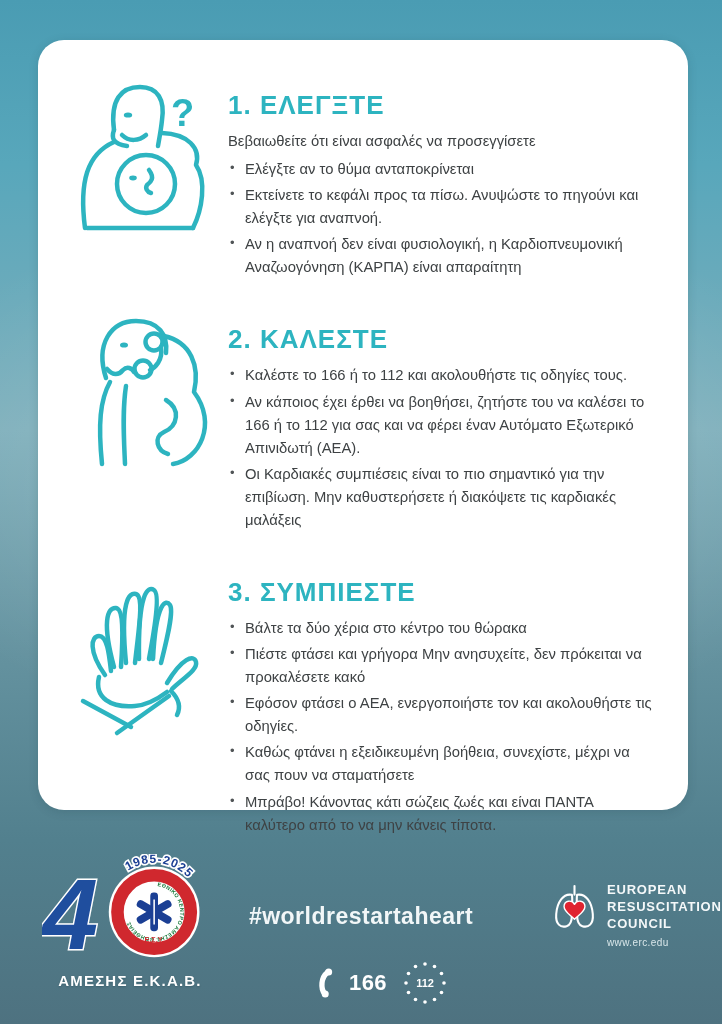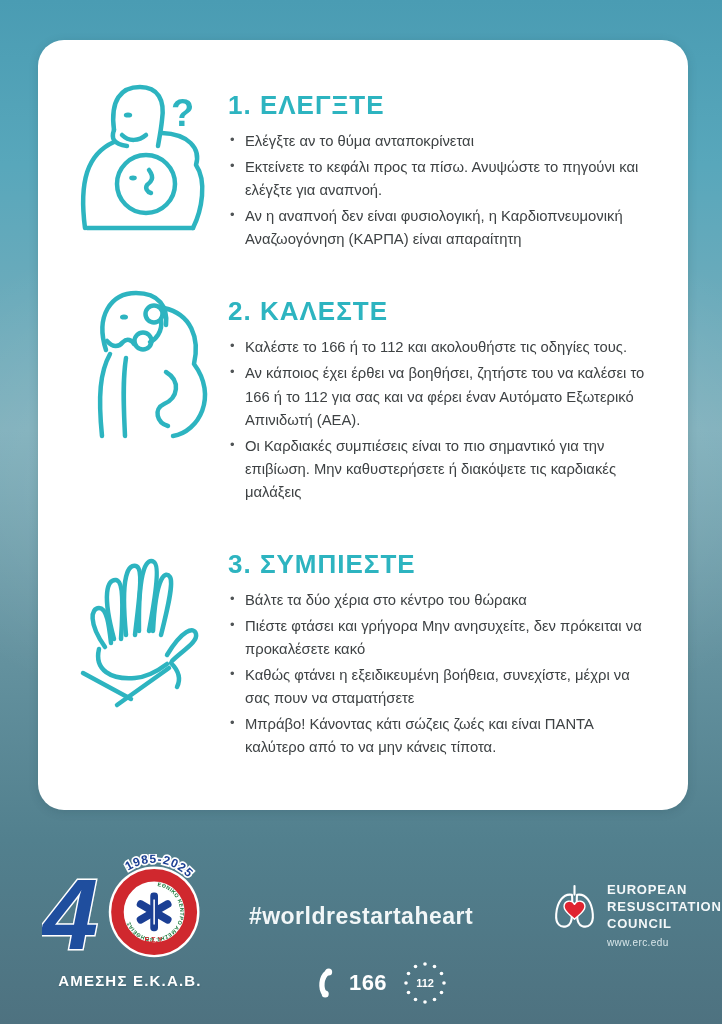--- a/index.html
+++ b/index.html
@@ -84,20 +84,21 @@
           <path d="M16,150 C10,104 18,76 45,64"></path>
           <circle cx="77" cy="106" r="29"></circle>
           <ellipse cx="64" cy="100" rx="3.8" ry="2.4" fill="#2db4c0" stroke="none"></ellipse>
           <path d="M80,92 C86,100 82,104 78,107 C76,110 78,114 82,115"></path>
           <path d="M93,55 C119,56 132,70 127,87 C138,103 133,132 124,150"></path>
           <path d="M18,150 L124,150"></path>
         </svg>
       </div>
       <div class="text-col">
         <h2 class="step-title">1. ΕΛΕΓΞΤΕ</h2>
+        <p class="intro">Βεβαιωθείτε ότι είναι ασφαλές να προσεγγίσετε</p>
         <ul class="bullets">
           <li>Ελέγξτε αν το θύμα ανταποκρίνεται</li>
           <li>Εκτείνετε το κεφάλι προς τα πίσω. Ανυψώστε το πηγούνι και ελέγξτε για αναπνοή.</li>
           <li>Αν η αναπνοή δεν είναι φυσιολογική, η Καρδιοπνευμονική Αναζωογόνηση (ΚΑΡΠΑ) είναι απαραίτητη</li>
         </ul>
       </div>
     </section>
 
     <section class="step">
       <div class="icon-col">
@@ -137,20 +138,21 @@
           <path d="M14,136 L62,162"></path>
           <path d="M48,168 L100,131"></path>
           <path d="M102,126 C110,134 112,142 108,150"></path>
         </svg>
       </div>
       <div class="text-col">
         <h2 class="step-title">3. ΣΥΜΠΙΕΣΤΕ</h2>
         <ul class="bullets">
           <li>Βάλτε τα δύο χέρια στο κέντρο του θώρακα</li>
           <li>Πιέστε φτάσει και γρήγορα Μην ανησυχείτε, δεν πρόκειται να προκαλέσετε κακό</li>
+          <li>Εφόσον φτάσει ο ΑΕΑ, ενεργοποιήστε τον και ακολουθήστε τις οδηγίες.</li>
           <li>Καθώς φτάνει η εξειδικευμένη βοήθεια, συνεχίστε, μέχρι να σας πουν να σταματήσετε</li>
           <li>Μπράβο! Κάνοντας κάτι σώζεις ζωές και είναι ΠΑΝΤΑ καλύτερο από το να μην κάνεις τίποτα.</li>
         </ul>
       </div>
     </section>
 
   </div>
 
   <div class="ekab">
     <svg width="176" height="112" viewBox="0 0 182 116">

